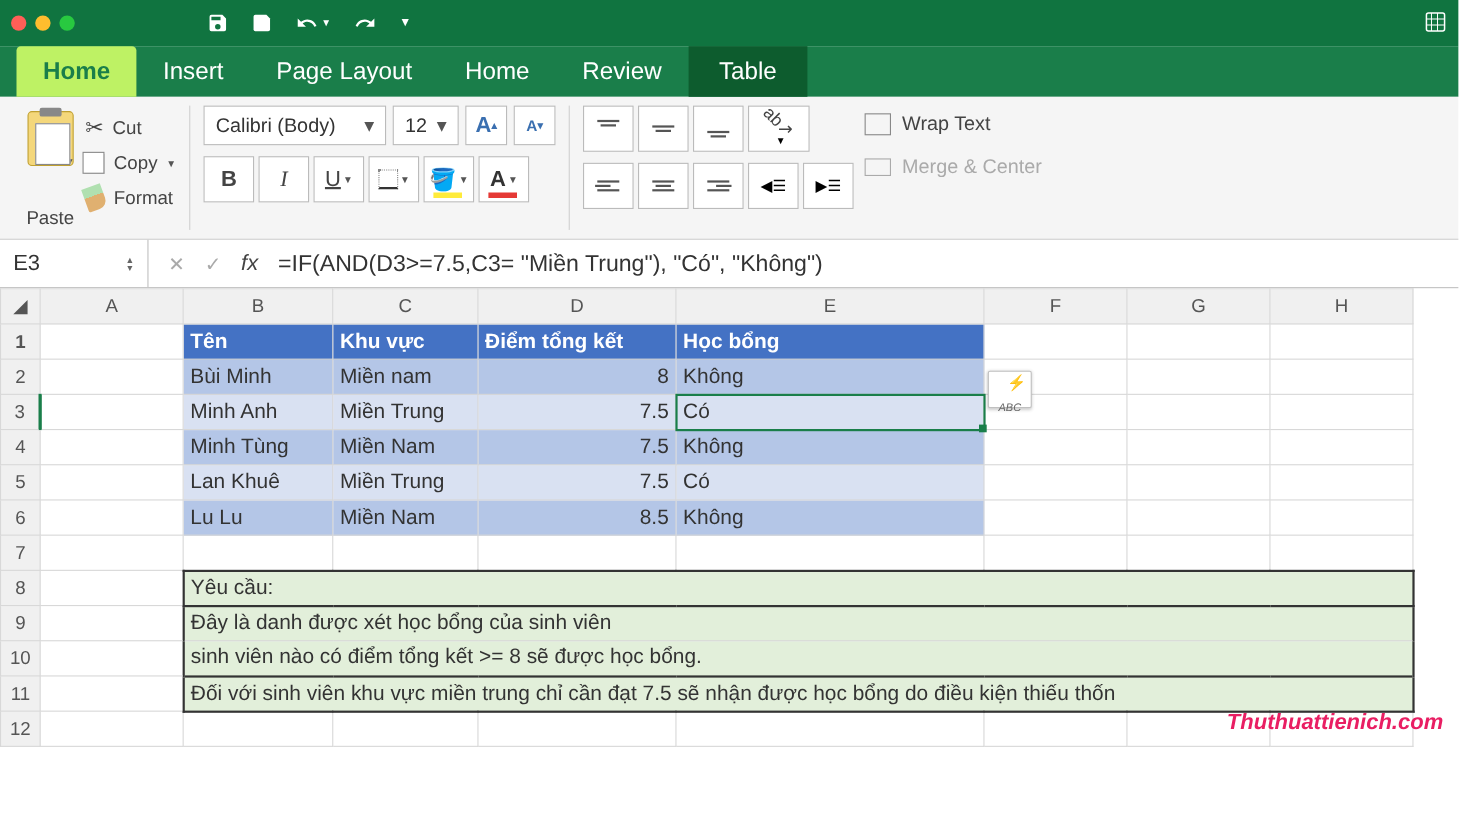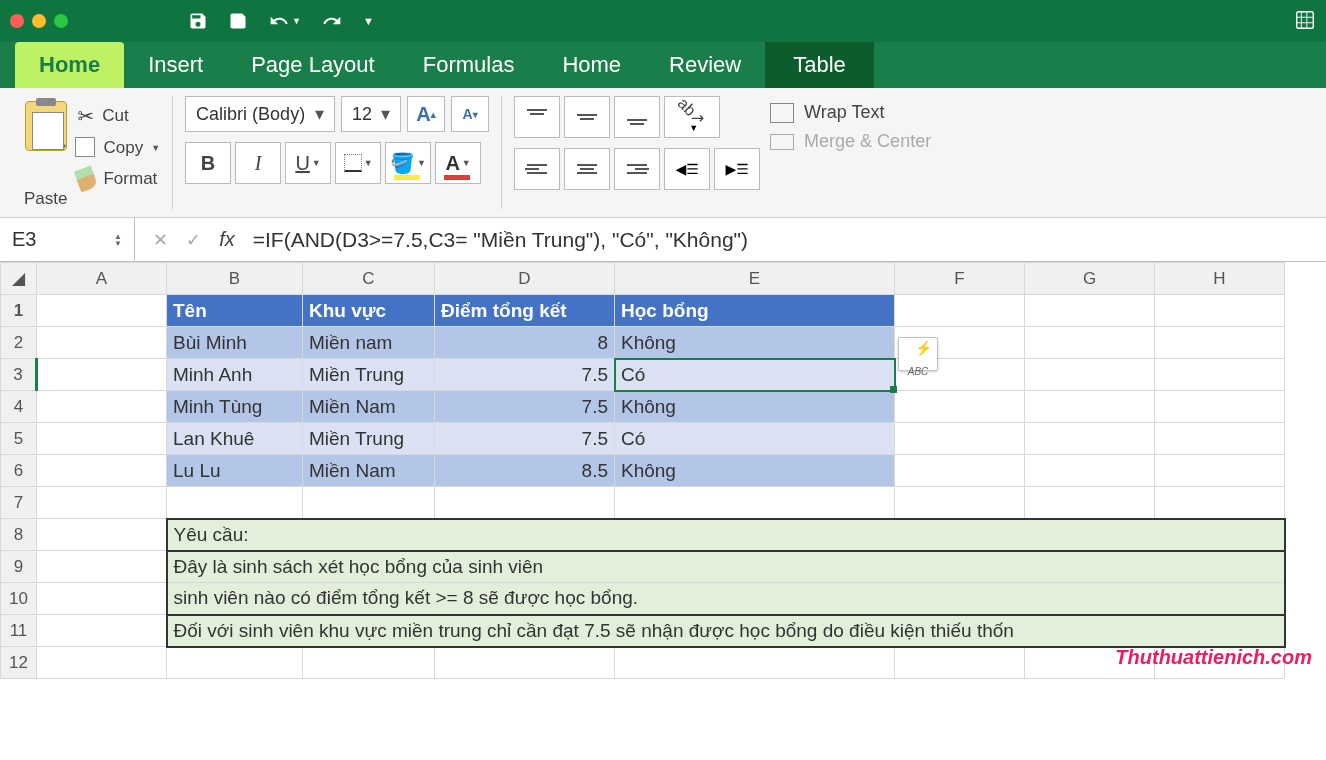--- a/index.html
+++ b/index.html
@@ -38,21 +38,21 @@
 .clip-actions { display: flex; flex-direction: column; gap: 10px; margin-left: 10px; padding-top: 8px; }
 .clip-btn { display: flex; align-items: center; gap: 8px; color: #444; font-size: 17px; cursor: pointer; }
 .scissors { color: #444; font-size: 20px; }
 .copy-icon { width: 18px; height: 18px; border: 1px solid #888; background: #fff; position: relative; }
 .copy-icon::after { content: ""; position: absolute; top: -3px; left: -3px; width: 18px; height: 18px; border: 1px solid #888; background: #fff; }
 .brush-icon { width: 18px; height: 22px; background: linear-gradient(to bottom, #b0e0b0 40%, #e0b070 40%); border-radius: 0 0 8px 2px; transform: rotate(-20deg); }
 
 .font-col { display: flex; flex-direction: column; gap: 10px; }
 .font-row1 { display: flex; gap: 6px; }
 .font-combo { border: 1px solid #bbb; background: #fff; padding: 6px 10px; font-size: 18px; color: #333; display: flex; align-items: center; justify-content: space-between; }
-.font-name { width: 150px; }
+.font-name { width: 166px; }
 .font-size { width: 60px; }
 .combo-arrow { color: #555; margin-left: 6px; }
 .size-btn { width: 38px; height: 36px; border: 1px solid #bbb; background: #fff; display: flex; align-items: center; justify-content: center; color: #3a6fb0; font-weight: bold; cursor: pointer; }
 .size-btn.big { font-size: 20px; }
 .size-btn.small { font-size: 14px; }
 .size-btn sup { font-size: 10px; color: #3a6fb0; }
 
 .font-row2 { display: flex; gap: 4px; }
 .fbtn { width: 46px; height: 42px; border: 1px solid #bbb; background: #fff; display: flex; align-items: center; justify-content: center; font-size: 20px; color: #444; cursor: pointer; }
 .fbtn.bold { font-weight: bold; }
@@ -64,21 +64,21 @@
 .fill-icon::after { content: ""; position: absolute; bottom: 3px; left: 8px; width: 26px; height: 5px; background: #ffeb3b; }
 .fontcolor-icon { color: #333; position: relative; font-weight: bold; }
 .fontcolor-icon::after { content: ""; position: absolute; bottom: 3px; left: 8px; width: 26px; height: 5px; background: #e53935; }
 
 .align-col { display: flex; flex-direction: column; gap: 10px; }
 .align-row { display: flex; gap: 4px; }
 .abtn { width: 46px; height: 42px; border: 1px solid #bbb; background: #fff; display: flex; align-items: center; justify-content: center; cursor: pointer; flex-direction: column; gap: 2px; }
 .vline { width: 20px; height: 2px; background: #555; }
 .vline.s { width: 14px; }
 .orient-icon { font-size: 16px; color: #444; transform: rotate(45deg); }
-.wrap-col { display: flex; flex-direction: column; gap: 8px; padding-top: 6px; padding-left: 10px; }
+.wrap-col { display: flex; flex-direction: column; gap: 18px; padding-top: 6px; padding-left: 10px; }
 .wrap-btn { display: flex; align-items: center; gap: 10px; color: #444; font-size: 18px; cursor: pointer; }
 .wrap-btn.disabled { color: #aaa; }
 .wrap-icon { width: 24px; height: 20px; border: 1px solid #888; position: relative; }
 .merge-icon { width: 24px; height: 16px; border: 1px solid #aaa; }
 
 
 .formula-bar { height: 44px; display: flex; align-items: center; border-bottom: 1px solid #c0c0c0; }
 .name-box { width: 135px; height: 100%; border-right: 1px solid #c0c0c0; display: flex; align-items: center; padding: 0 12px; font-size: 20px; color: #333; }
 .name-stepper { margin-left: auto; display: flex; flex-direction: column; }
 .name-stepper span { font-size: 8px; color: #666; line-height: 7px; }
@@ -159,21 +159,20 @@
         <line x1="3" y1="9" x2="21" y2="9" stroke="#fff"></line>
         <line x1="3" y1="15" x2="21" y2="15" stroke="#fff"></line>
       </svg>
   </div>
 </div>
 
 <div class="tabbar">
   <div class="tab active">Home</div>
   <div class="tab">Insert</div>
   <div class="tab">Page Layout</div>
-  <div class="tab">Formulas</div>
   <div class="tab">Home</div>
   <div class="tab">Review</div>
   <div class="tab table-tab">Table</div>
 </div>
 
 <div class="ribbon">
   <div class="ribbon-group">
     <div class="paste-block">
       <div class="paste-icon">
           <span class="paste-dd">▼</span>
@@ -391,21 +390,21 @@
           <td></td>
   </tr>
   <tr class="note-box">
     <td class="rowhead" style="background:#f0f0f0">8</td>
     <td style="background:#fff"></td>
     <td colspan="7" class="note-outer" style="border-bottom:1px solid #d8d8d8">Yêu cầu:</td>
   </tr>
   <tr class="note-box">
     <td class="rowhead" style="background:#f0f0f0">9</td>
     <td style="background:#fff"></td>
-    <td colspan="7" style="border-left:2px solid #333;border-right:2px solid #333">Đây là sinh sách xét học bổng của sinh viên</td>
+    <td colspan="7" style="border-left:2px solid #333;border-right:2px solid #333">Đây là danh được xét học bổng của sinh viên</td>
   </tr>
   <tr class="note-box">
     <td class="rowhead" style="background:#f0f0f0">10</td>
     <td style="background:#fff"></td>
     <td colspan="7" style="border-left:2px solid #333;border-right:2px solid #333">sinh viên nào có điểm tổng kết &gt;= 8 sẽ được học bổng.</td>
   </tr>
   <tr class="note-box">
     <td class="rowhead" style="background:#f0f0f0">11</td>
     <td style="background:#fff"></td>
     <td colspan="7" class="note-outer" style="border-top:1px solid #d8d8d8">Đối với sinh viên khu vực miền trung chỉ cần đạt 7.5 sẽ nhận được học bổng do điều kiện thiếu thốn</td>

